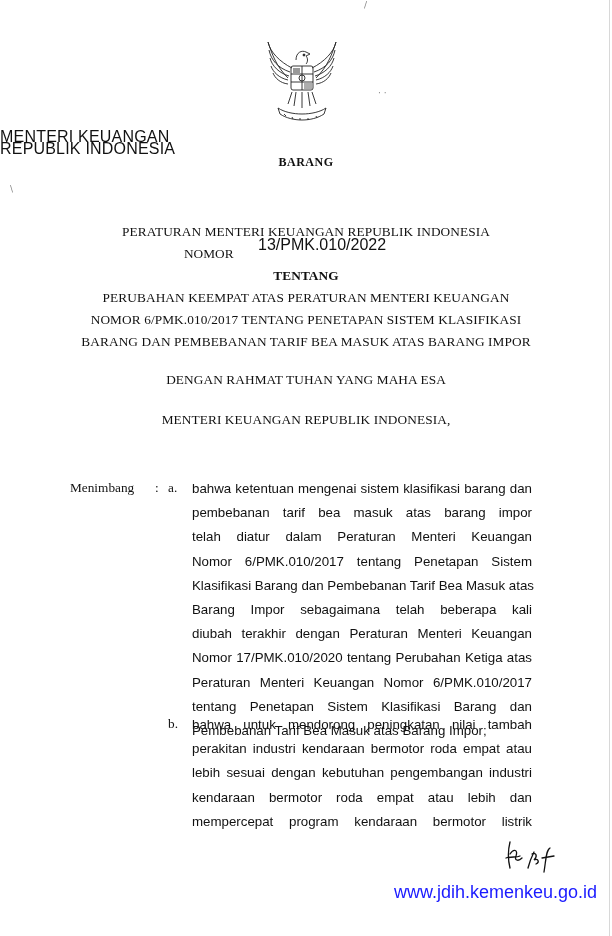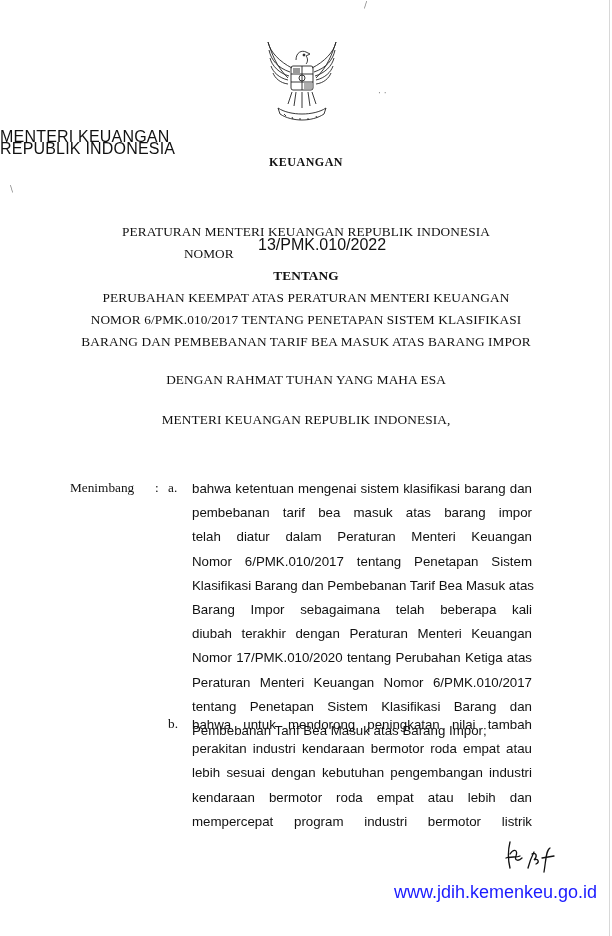--- a/index.html
+++ b/index.html
@@ -67,21 +67,21 @@
       <path d="M22 76 L24 78 M30 79 L31 81 M38 80 L38 82 M46 80 L46 82 M54 78 L55 80"></path>
     </g>
     <g fill="#333">
       <path d="M31 30 h7 v5 h-7z" opacity="0.5"></path>
       <path d="M42 45 h8 v6 h-8z" opacity="0.4"></path>
     </g>
   </svg>
 
   <div class="ministry" style="top:128px;">MENTERI KEUANGAN</div>
   <div class="ministry" style="top:140px;">REPUBLIK INDONESIA</div>
-  <div class="salinan">KEUANGAN</div>
+  <div class="salinan">BARANG</div>
 
   <div class="center-line" style="top:224px;">PERATURAN MENTERI KEUANGAN REPUBLIK INDONESIA</div>
   <div class="nomor">NOMOR</div>
   <div class="nomor-val">13/PMK.010/2022</div>
   <div class="center-line" style="top:268px;font-weight:bold;">TENTANG</div>
   <div class="center-line" style="top:290px;">PERUBAHAN KEEMPAT ATAS PERATURAN MENTERI KEUANGAN</div>
   <div class="center-line" style="top:312px;">NOMOR 6/PMK.010/2017 TENTANG PENETAPAN SISTEM KLASIFIKASI</div>
   <div class="center-line" style="top:372px;">DENGAN RAHMAT TUHAN YANG MAHA ESA</div>
 
   <div class="center-line" style="top:334px;">BARANG DAN PEMBEBANAN TARIF BEA MASUK ATAS BARANG IMPOR</div>
@@ -104,21 +104,21 @@
     <span class="ln">tentang Penetapan Sistem Klasifikasi Barang dan</span>
     <span class="ln last">Pembebanan Tarif Bea Masuk atas Barang Impor;</span>
   </div>
 
   <div class="item-letter" style="top:716px;">b.</div>
   <div class="para" style="top:716px;">
     <span class="ln">bahwa untuk mendorong peningkatan nilai tambah</span>
     <span class="ln">perakitan industri kendaraan bermotor roda empat atau</span>
     <span class="ln">lebih sesuai dengan kebutuhan pengembangan industri</span>
     <span class="ln">kendaraan bermotor roda empat atau lebih dan</span>
-    <span class="ln">mempercepat program industri bermotor listrik</span>
+    <span class="ln">mempercepat program kendaraan bermotor listrik</span>
   </div>
 
   <svg class="sig" viewBox="0 0 60 40">
     <g fill="none" stroke="#111" stroke-width="1.3" stroke-linecap="round">
       <path d="M8 4 C6 12 6 22 8 30"></path>
       <path d="M8 16 C12 10 16 12 14 18 C12 22 16 24 20 20"></path>
       <path d="M4 20 C10 18 14 20 18 18"></path>
       <path d="M26 30 C28 22 30 18 32 14"></path>
       <path d="M30 16 C34 14 36 18 32 22 C36 20 38 24 34 26"></path>
       <path d="M48 10 C44 12 44 22 42 34"></path>

